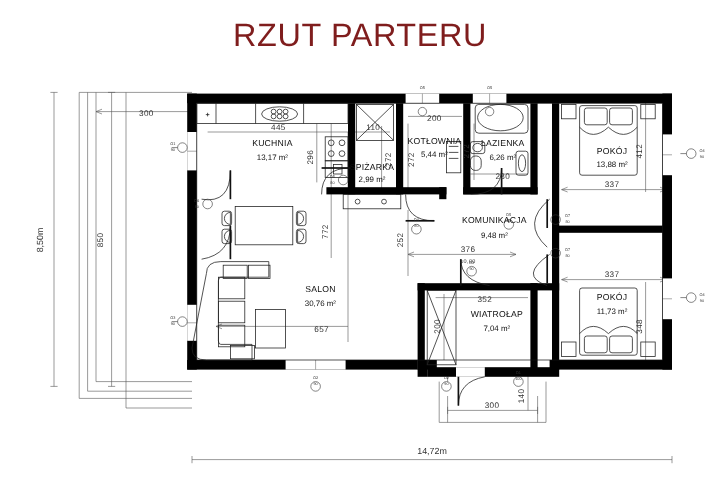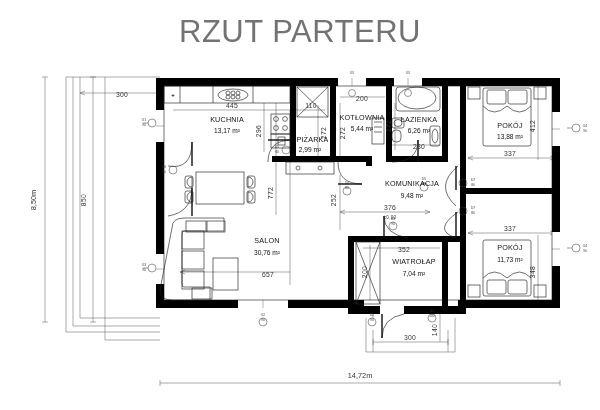--- a/index.html
+++ b/index.html
@@ -1,20 +1,20 @@
 <!DOCTYPE html>
 <html><head>
 <meta charset="utf-8">
 <style>
   html,body{margin:0;padding:0;background:#ffffff;}
   body{width:600px;height:410px;overflow:hidden;
        font-family:"Liberation Sans","DejaVu Sans",sans-serif;color:#111;}
   #stage{position:relative;width:600px;height:410px;background:#fff;}
   #title{position:absolute;left:0;top:14px;width:600px;text-align:center;
-         font-size:31px;letter-spacing:.5px;color:#737373;font-weight:400;}
+         font-size:27px;letter-spacing:.5px;color:#7f1d1d;font-weight:400;}
   svg{position:absolute;left:0;top:0;}
   .rm-name{font-size:7.2px;fill:#111;text-anchor:middle;letter-spacing:.2px;}
   .rm-area{font-size:6.6px;fill:#111;text-anchor:middle;}
   .dim{font-size:6.8px;fill:#333;text-anchor:middle;letter-spacing:.3px;}
   .dimbig{font-size:7.4px;fill:#333;text-anchor:middle;}
 </style>
 </head>
 <body>
 
 <div id="stage">

